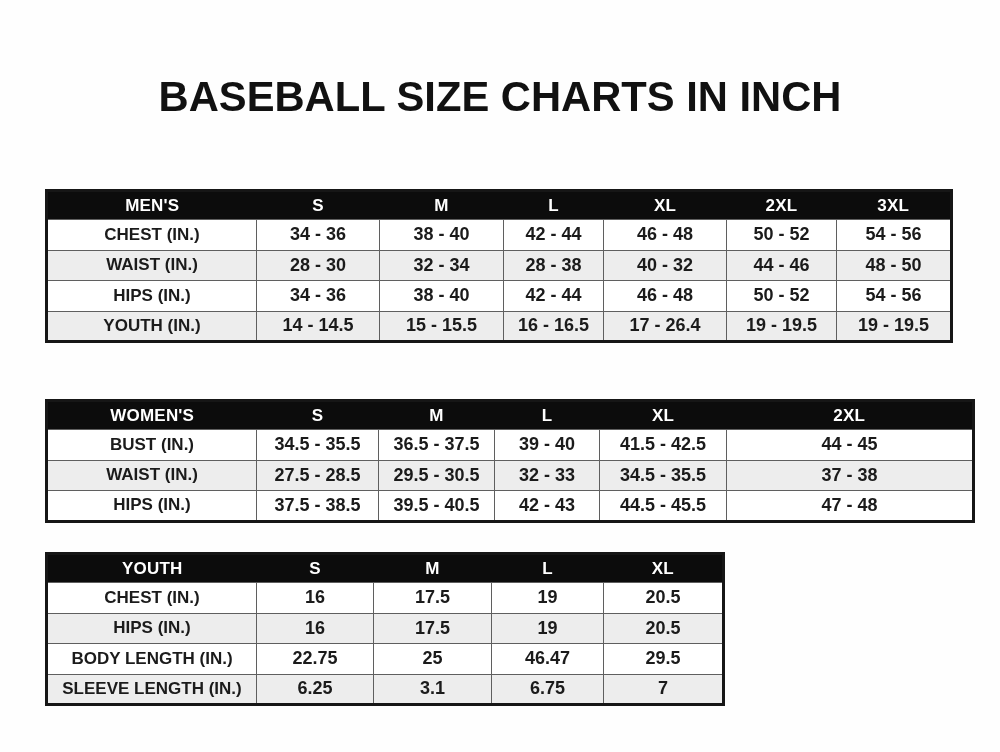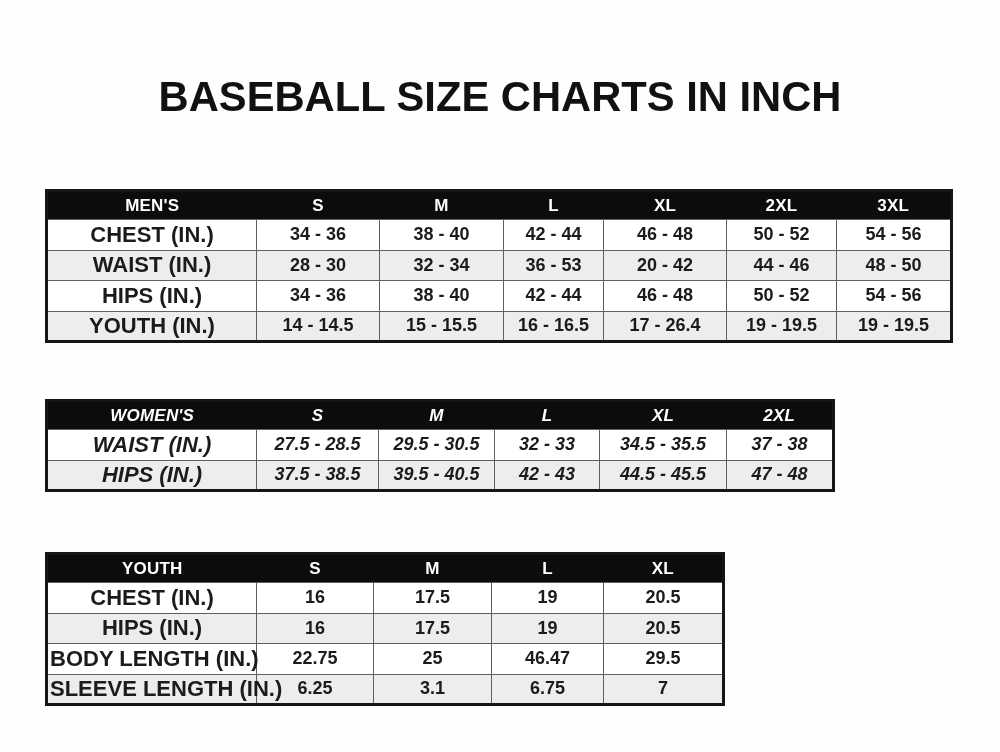--- a/index.html
+++ b/index.html
@@ -28,21 +28,21 @@
     color: #111;
     transform: scaleX(0.97);
     white-space: nowrap;
   }
 
   .size-table-wrap {
     position: absolute;
     left: 45px;
   }
   .wrap-mens   { top: 189px; width: 908px; }
-  .wrap-womens { top: 399px; width: 790px; font-style: italic; }
+  .wrap-womens { top: 399px; width: 930px; }
   .wrap-youth  { top: 552px; width: 680px; border-radius: 15px; }
 
   table.size-table {
     border-collapse: collapse;
     table-layout: fixed;
     width: 100%;
     border: 3px solid #161616;
   }
 
   table.size-table thead tr {
@@ -70,21 +70,21 @@
     border: 1.5px solid #5f5f5f;
     font-size: 18px;
     font-weight: bold;
     text-align: center;
     vertical-align: middle;
     padding: 0 2px;
     white-space: nowrap;
     color: #1b1b1b;
   }
   table.size-table tbody td.row-label {
-    font-size: 22px;
+    font-size: 17px;
   }
 
   
   .tbl-mens col:nth-child(1){width:210px}
   .tbl-mens col:nth-child(2){width:123px}
   .tbl-mens col:nth-child(3){width:124px}
   .tbl-mens col:nth-child(4){width:100px}
   .tbl-mens col:nth-child(5){width:123px}
   .tbl-mens col:nth-child(6){width:110px}
   .tbl-mens col:nth-child(7){width:auto}
@@ -136,22 +136,22 @@
           <td class="size-value">38 - 40</td>
           <td class="size-value">42 - 44</td>
           <td class="size-value">46 - 48</td>
           <td class="size-value">50 - 52</td>
           <td class="size-value">54 - 56</td>
         </tr>
         <tr>
           <td class="row-label">WAIST (IN.)</td>
           <td class="size-value">28 - 30</td>
           <td class="size-value">32 - 34</td>
-          <td class="size-value">36 - 53</td>
-          <td class="size-value">20 - 42</td>
+          <td class="size-value">28 - 38</td>
+          <td class="size-value">40 - 32</td>
           <td class="size-value">44 - 46</td>
           <td class="size-value">48 - 50</td>
         </tr>
         <tr>
           <td class="row-label">HIPS (IN.)</td>
           <td class="size-value">34 - 36</td>
           <td class="size-value">38 - 40</td>
           <td class="size-value">42 - 44</td>
           <td class="size-value">46 - 48</td>
           <td class="size-value">50 - 52</td>
@@ -185,20 +185,28 @@
           <th>WOMEN'S</th>
           <th>S</th>
           <th>M</th>
           <th>L</th>
           <th>XL</th>
           <th>2XL</th>
         </tr>
       </thead>
       <tbody>
         <tr>
+          <td class="row-label">BUST (IN.)</td>
+          <td class="size-value">34.5 - 35.5</td>
+          <td class="size-value">36.5 - 37.5</td>
+          <td class="size-value">39 - 40</td>
+          <td class="size-value">41.5 - 42.5</td>
+          <td class="size-value">44 - 45</td>
+        </tr>
+        <tr>
           <td class="row-label">WAIST (IN.)</td>
           <td class="size-value">27.5 - 28.5</td>
           <td class="size-value">29.5 - 30.5</td>
           <td class="size-value">32 - 33</td>
           <td class="size-value">34.5 - 35.5</td>
           <td class="size-value">37 - 38</td>
         </tr>
         <tr>
           <td class="row-label">HIPS (IN.)</td>
           <td class="size-value">37.5 - 38.5</td>

